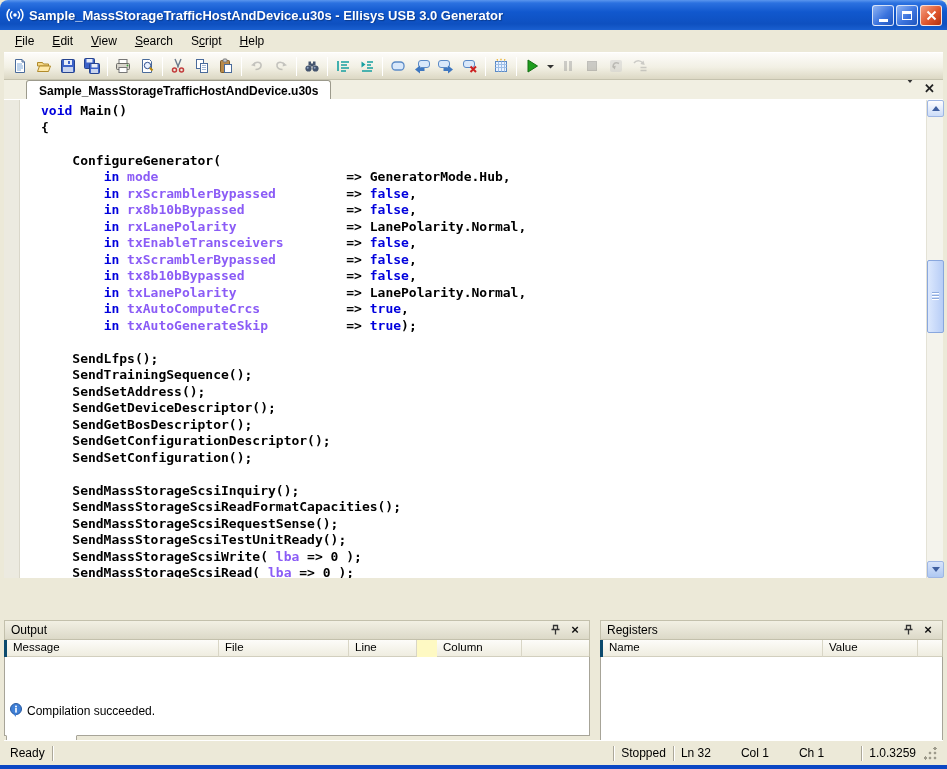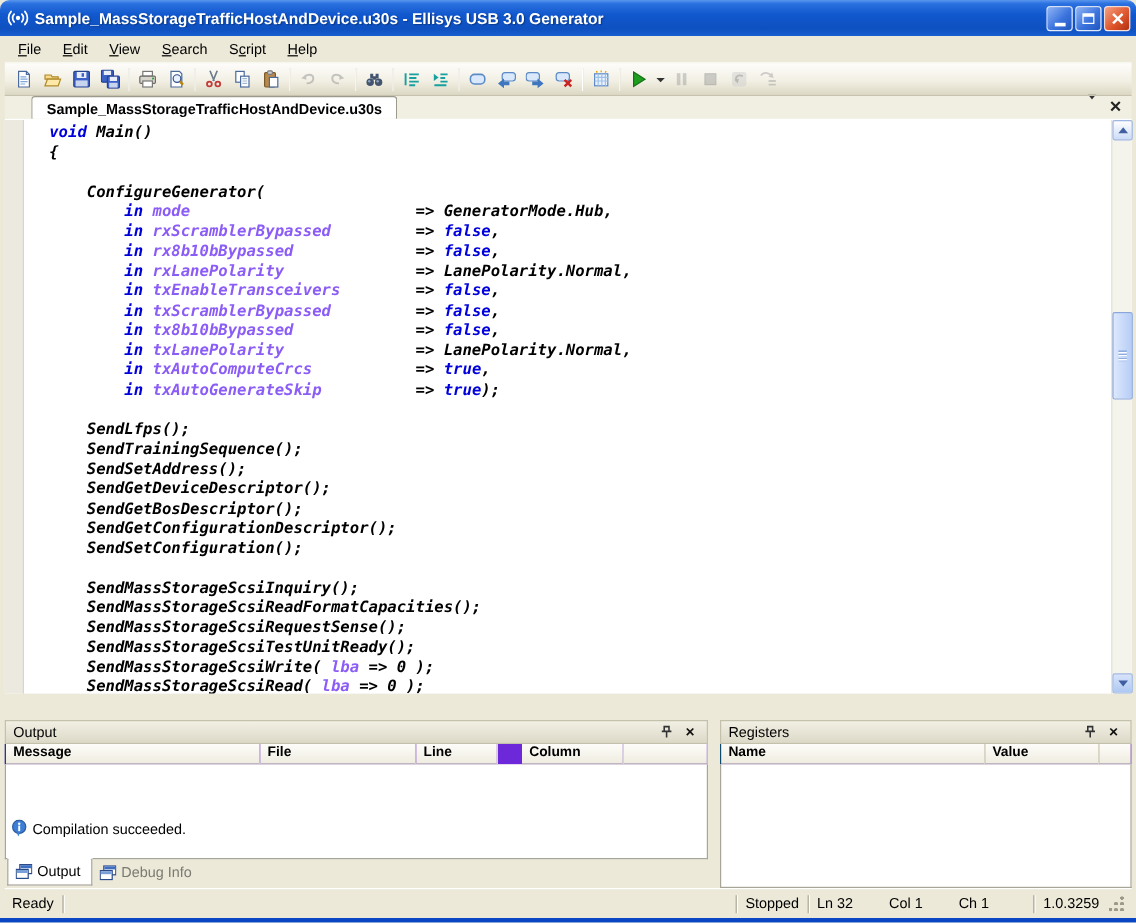--- a/index.html
+++ b/index.html
@@ -39,47 +39,47 @@
   .tool-sep { width:1px; height:19px; background:#C3C0AC; border-right:1px solid #fff; margin:0 3px; flex:none;}
   
   .tabstrip { position:absolute; left:4px; right:4px; top:80px; height:20px; background:#F1EFE2; border-bottom:1px solid #FFFFFF; z-index:30;}
   .doc-tab { position:absolute; left:22px; bottom:0; height:19px; background:#fff; border:1px solid #9C9A8C; border-bottom:none; border-radius:3px 3px 0 0;
     font-size:12px; font-weight:bold; padding:3px 12px 0 12px; }
   .tabstrip-controls { position:absolute; right:8px; top:4px; display:flex; gap:10px; align-items:center;}
   .ts-btn { font-size:11px; color:#333; line-height:10px; }
   .caret-down { width:0; height:0; border-left:4px solid transparent; border-right:4px solid transparent; border-top:5px solid #333; }
   .ts-x { font-weight:bold; font-size:13px; color:#222; }
   
-  .editor { position:absolute; left:4px; right:4px; top:100px; height:478px; background:#fff; z-index:20;font-style:italic;}
+  .editor { position:absolute; left:4px; right:4px; top:100px; height:478px; background:#fff; z-index:20;}
   .editor-margin { position:absolute; left:0; top:0; bottom:0; width:16px; background:#ECEAE0; border-right:1px solid #DAD7CA; }
   .code { position:absolute; left:17px; right:18px; top:0; bottom:0; margin:0; padding:3px 0 0 20px; overflow:hidden;
     font-family:"DejaVu Sans Mono", monospace; font-size:13px; line-height:16.5px; font-weight:bold; white-space:pre; color:#000;}
   .code-line { height:16.5px; }
   .code .kw { color:#0000DD; }
   .code .id { color:#8b5cf6; }
   
   .vscroll { position:absolute; right:0; top:0; bottom:0; width:17px; background:#F4F3EC; border-left:1px solid #E4E2D6;}
   .scroll-btn { position:absolute; left:0; width:17px; height:17px; background:linear-gradient(180deg,#FEFEFF,#CCDCF8); border:1px solid #9EB6E4; border-radius:2px; display:flex; align-items:center; justify-content:center;}
   .scroll-btn.up { top:0; }
   .scroll-btn.down { bottom:0; background:linear-gradient(180deg,#D8E4FB,#AEC8F2); }
   .arrow-up { width:0; height:0; border-left:4px solid transparent; border-right:4px solid transparent; border-bottom:5px solid #3F5FA0; }
   .arrow-down { width:0; height:0; border-left:4px solid transparent; border-right:4px solid transparent; border-top:5px solid #3F5FA0; }
   .scroll-thumb { position:absolute; left:0; top:160px; width:17px; height:73px; background:linear-gradient(90deg,#DCE8FD,#B7CDF6); border:1px solid #89A7DE; border-radius:2px;}
   .scroll-thumb::after { content:""; position:absolute; left:4px; right:4px; top:31px; height:9px;
     background:repeating-linear-gradient(180deg,#8FACDE 0 1px,#fff 1px 2px,transparent 2px 3px); }
   
-  .panel { position:absolute; top:600px; height:140px; z-index:30;}
+  .panel { position:absolute; top:620px; height:140px; z-index:30;}
   .panel.output    { left:4px;  width:586px; }
   .panel.registers { left:600px; width:343px; }
   .panel-title { height:20px; background:linear-gradient(180deg,#F2F0E4,#DCD9C8); border:1px solid #C3C0AC;
     display:flex; align-items:center; font-size:12px; padding:0 6px; color:#000;}
   .panel-title .pt-label { flex:1; }
   .pt-btn { width:16px; height:14px; display:flex; align-items:center; justify-content:center; margin-left:4px;}
   .pt-x { font-weight:bold; font-size:13px; line-height:12px; color:#111;}
-  .panel-header { display:flex; height:17px; border-left:1px solid #0c4a6e; border-right:1px solid #C3C0AC; background:#6d28d9;font-weight:bold; }
+  .panel-header { display:flex; height:17px; border-left:3px solid #0c4a6e; border-right:1px solid #C3C0AC; background:#fef9c3; }
   .hcell { font-size:11.5px; padding:1px 6px 0 6px; border-right:1px solid #D9D6C6; background:linear-gradient(180deg,#FDFCF9,#EFEDE0); border-bottom:1px solid #D2CFBE; white-space:nowrap; overflow:hidden;}
   .out-c0 { width:212px; } .out-c1 { width:130px; } .out-c2 { width:68px; } .out-c3 { width:85px;margin-left:20px; } .fillcell { flex:1; border-right:none;}
   .reg-c0 { width:220px; } .reg-c1 { width:95px; }
   .panel-list { background:#fff; border:1px solid #A7A498; border-top:none; overflow:hidden;}
   .output .panel-list { height:79px; }
   .registers .panel-list { height:103px; }
   .list-row { display:flex; align-items:center; font-size:12px; padding:2px 4px; gap:4px;margin-top:44px; }
   
   .dock-tabs { height:24px; display:flex; align-items:flex-start; padding-left:2px; }
   .dock-tab { display:flex; align-items:center; gap:4px; font-size:12px; padding:3px 9px 4px 6px; margin-top:0; }

